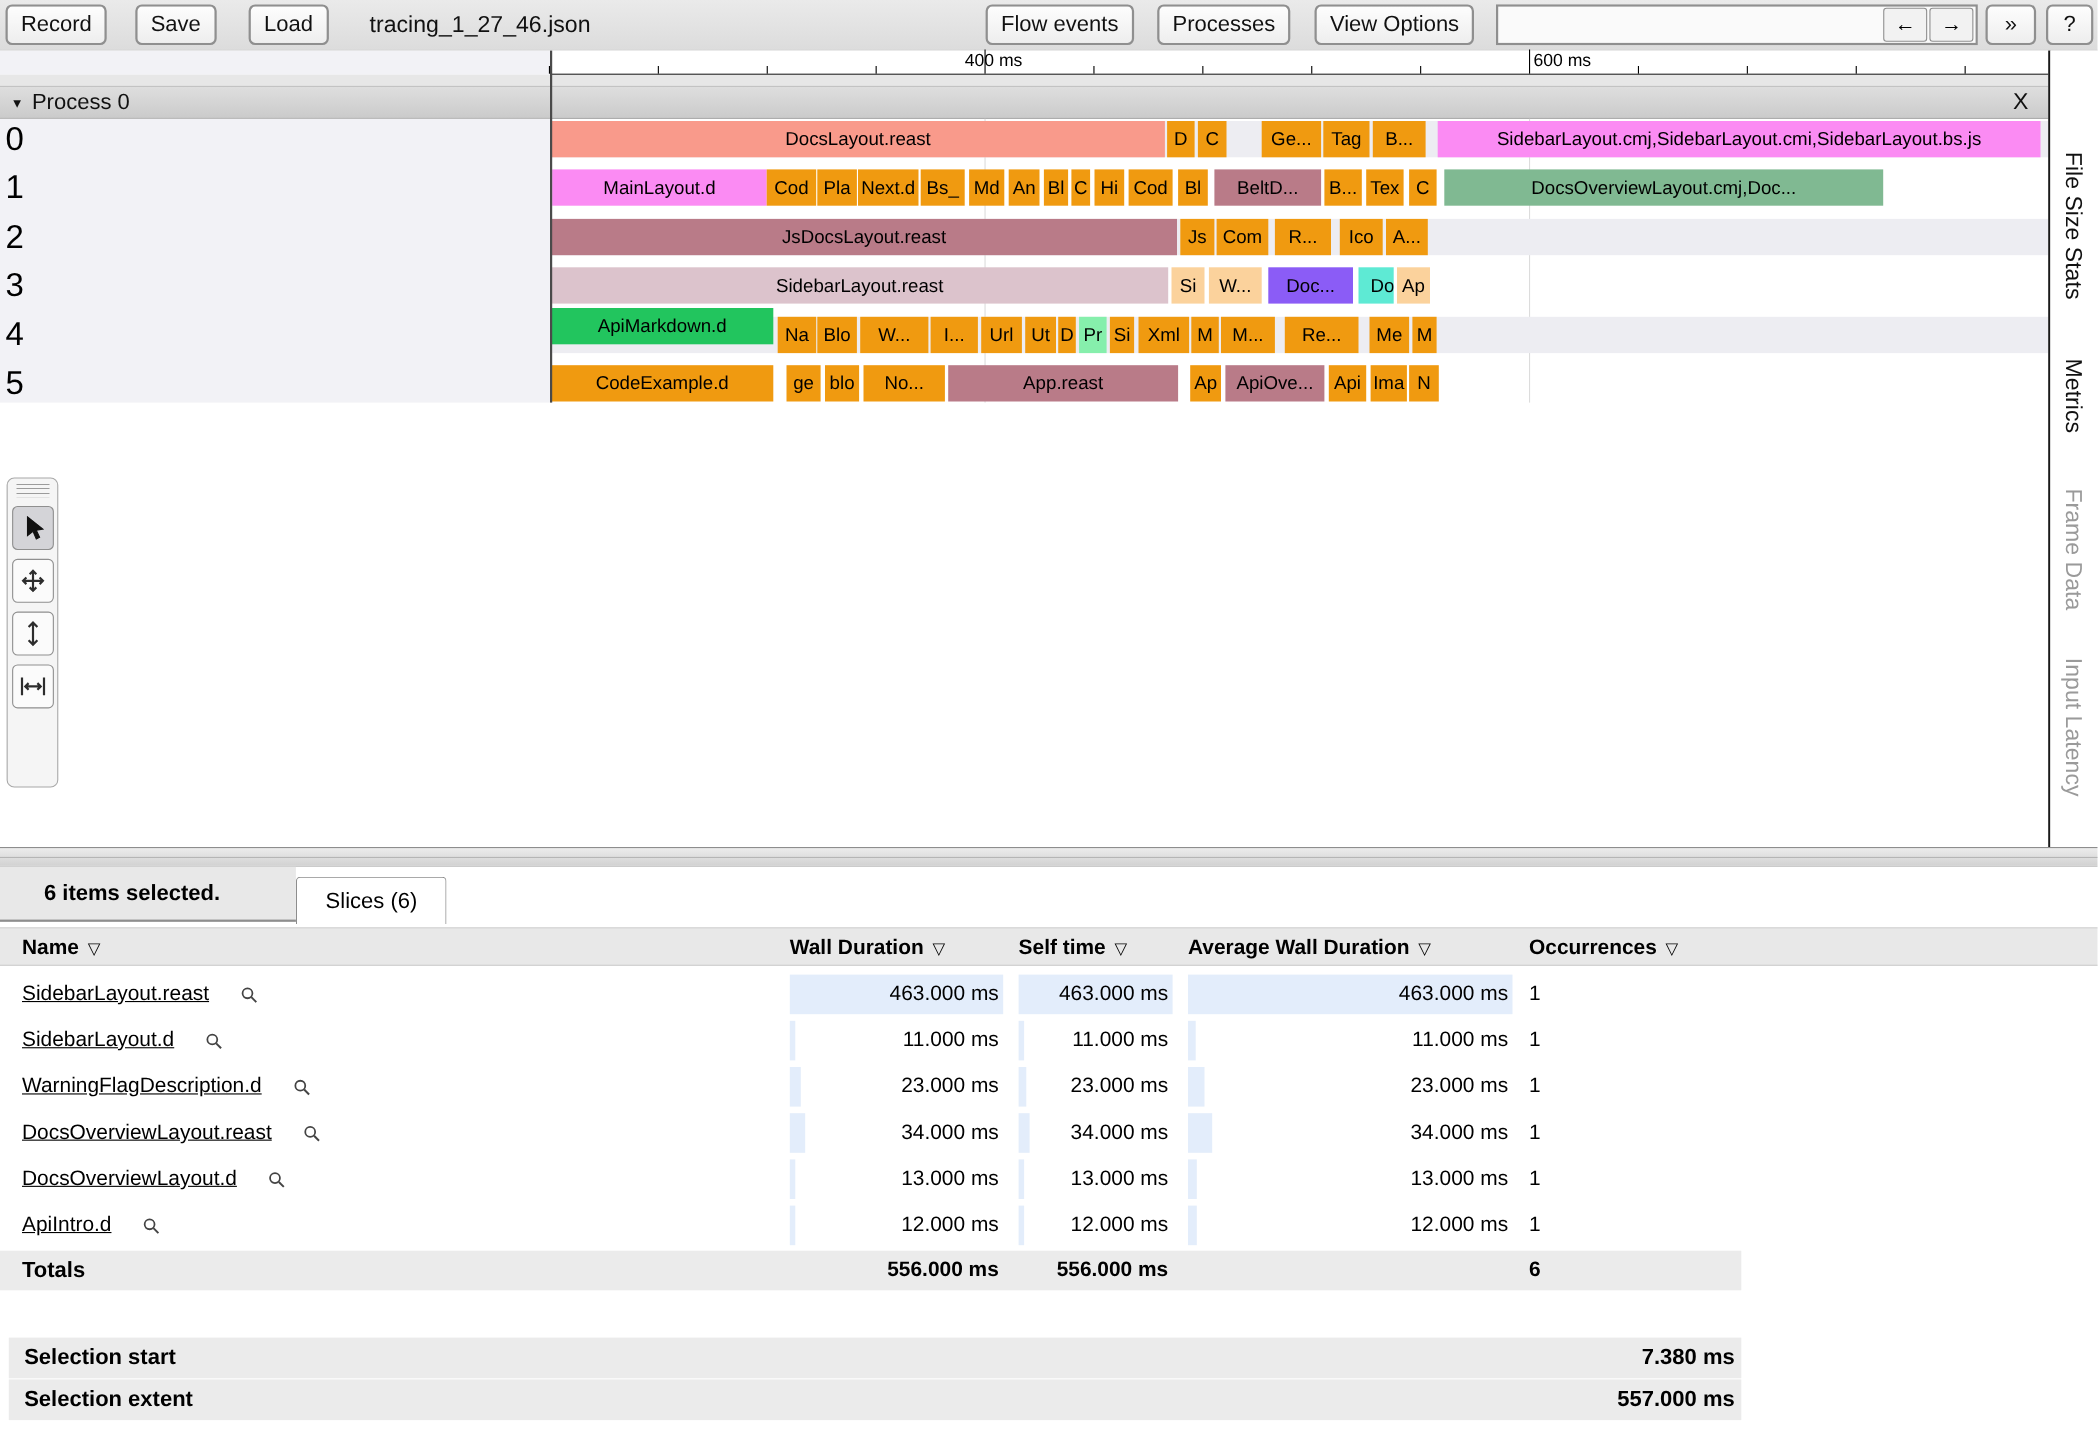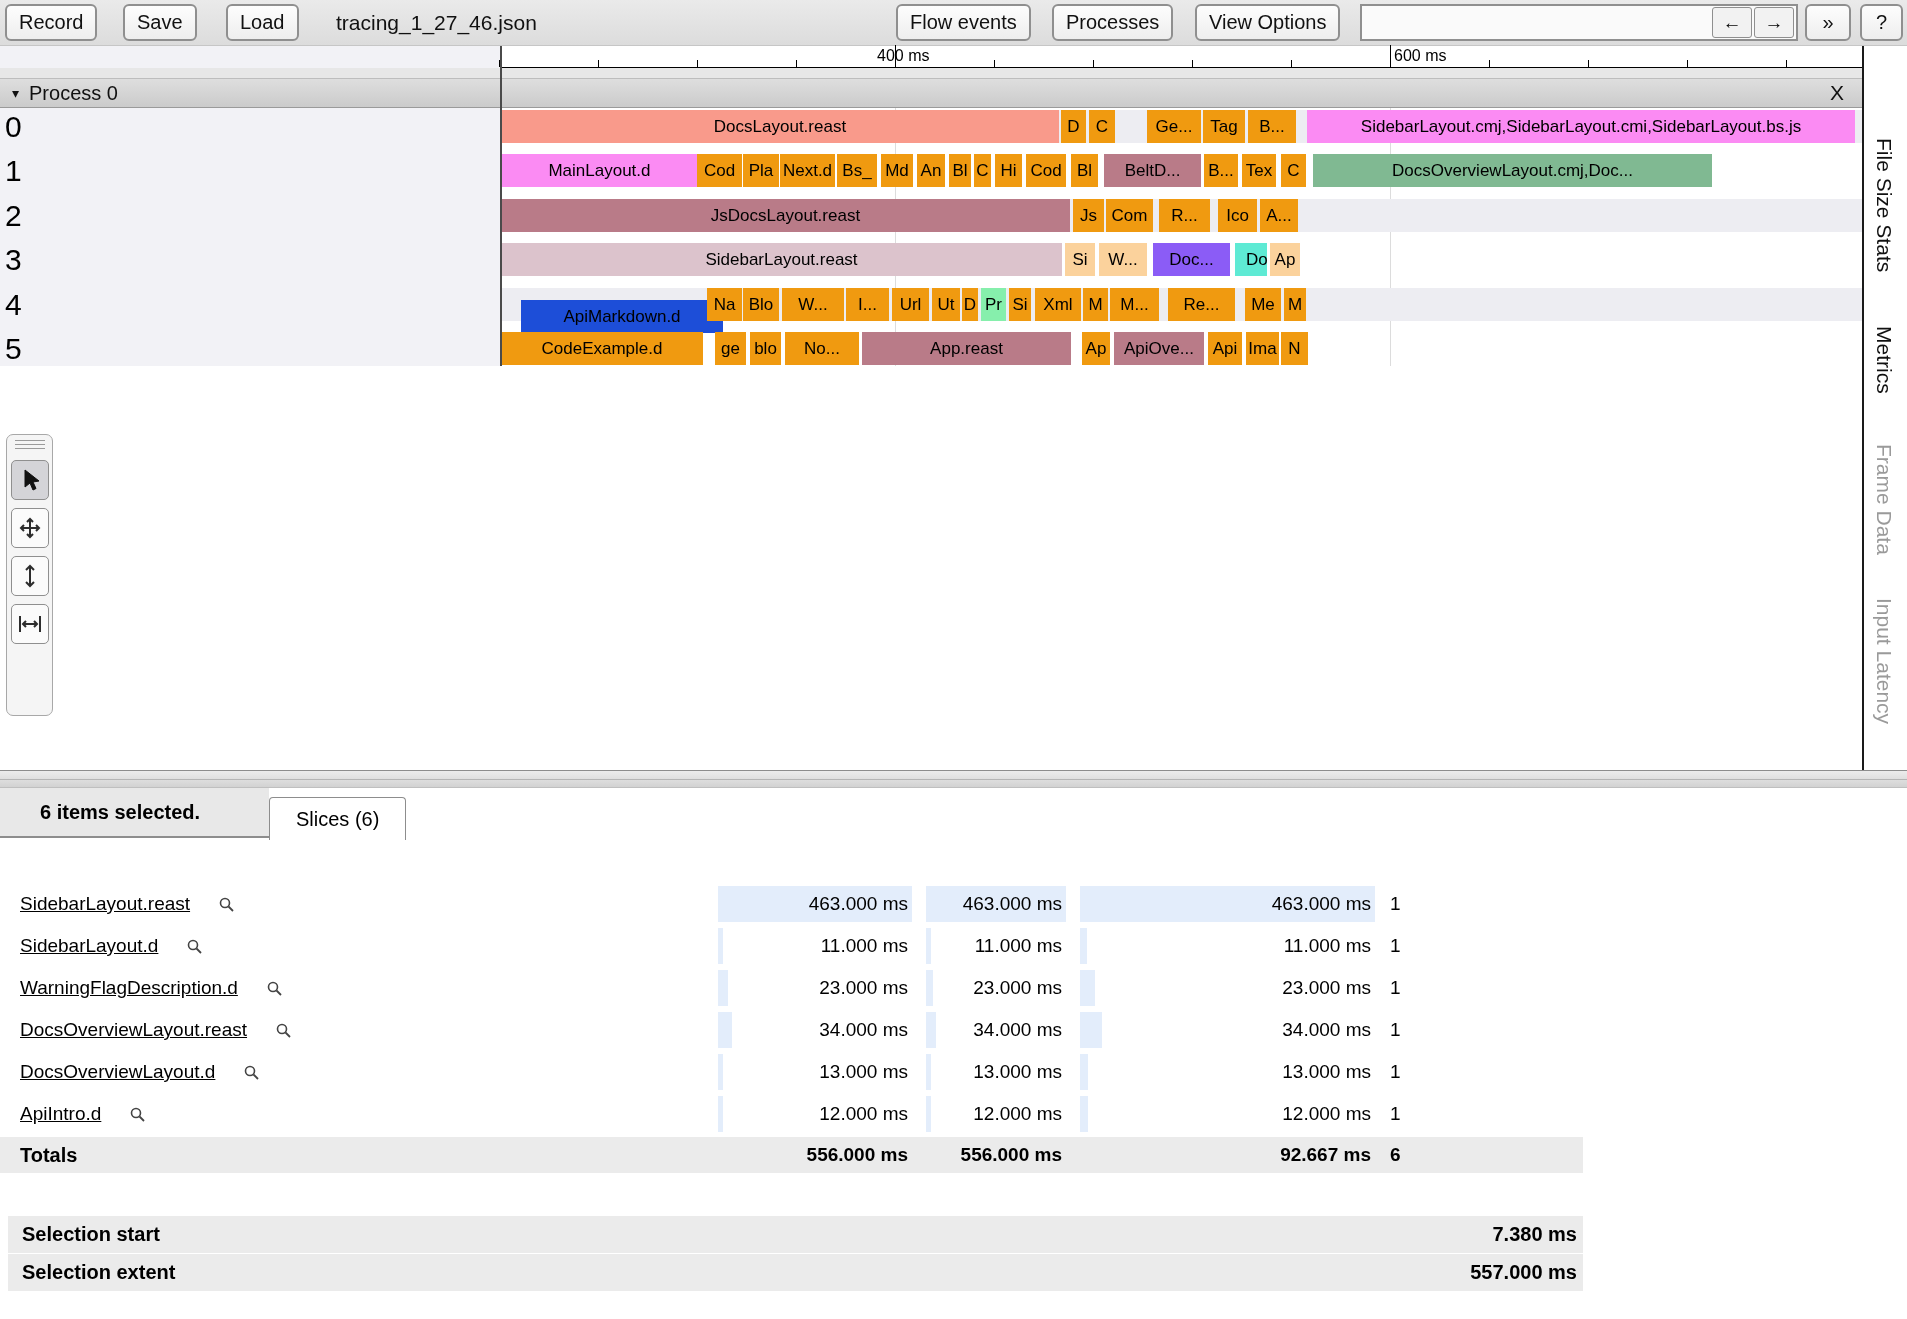--- a/index.html
+++ b/index.html
@@ -188,21 +188,21 @@
       <div class="slice" style="left: 1260px; width: 38px; top: 91px; background: rgb(240, 154, 16);">A...</div>
       <div class="tracknum" style="top: 135px;">3</div>
       <div class="slice" style="left: 501px; width: 561px; top: 135px; background: rgb(220, 195, 204);">SidebarLayout.reast</div>
       <div class="slice" style="left: 1065px; width: 30px; top: 135px; background: rgb(251, 210, 156);">Si</div>
       <div class="slice" style="left: 1099px; width: 48px; top: 135px; background: rgb(251, 210, 156);">W...</div>
       <div class="slice" style="left: 1153px; width: 77px; top: 135px; background: #8b5cf6;">Doc...</div>
       <div class="slice" style="left: 1235px; width: 32px; top: 135px; background: #5eead4; padding-left: 11px;">Do</div>
       <div class="slice" style="left: 1270px; width: 30px; top: 135px; background: rgb(251, 210, 156);">Ap</div>
       <div class="stripe" style="top: 180px;"></div>
       <div class="tracknum" style="top: 180px;">4</div>
-      <div class="slice" style="left: 501px; width: 202px; top: 192px; background: #1d4ed8; margin-left: 20px;">ApiMarkdown.d</div>
+      <div class="slice" style="left: 501px; width: 202px; top: 172px; background: #22c55e;">ApiMarkdown.d</div>
       <div class="slice" style="left: 707px; width: 35px; top: 180px; background: rgb(240, 154, 16);">Na</div>
       <div class="slice" style="left: 743px; width: 36px; top: 180px; background: rgb(240, 154, 16);">Blo</div>
       <div class="slice" style="left: 782px; width: 62px; top: 180px; background: rgb(240, 154, 16);">W...</div>
       <div class="slice" style="left: 846px; width: 43px; top: 180px; background: rgb(240, 154, 16);">I...</div>
       <div class="slice" style="left: 892px; width: 37px; top: 180px; background: rgb(240, 154, 16);">Url</div>
       <div class="slice" style="left: 932px; width: 28px; top: 180px; background: rgb(240, 154, 16);">Ut</div>
       <div class="slice" style="left: 962px; width: 16px; top: 180px; background: rgb(240, 154, 16);">D</div>
       <div class="slice" style="left: 981px; width: 25px; top: 180px; background: #86efac;">Pr</div>
       <div class="slice" style="left: 1009px; width: 22px; top: 180px; background: rgb(240, 154, 16);">Si</div>
       <div class="slice" style="left: 1035px; width: 46px; top: 180px; background: rgb(240, 154, 16);">Xml</div>
@@ -258,20 +258,27 @@
       <div class="side-tab" style="top: 552px; color: rgb(154, 154, 154);">Input Latency</div>
     </div>
 
   <div class="splitter"></div>
 
   <div class="status-strip">
     <span class="status-text">6 items selected.</span>
   </div>
   <div class="slices-tab">Slices (6)</div>
 
+  <div class="thead" id="thead">
+      <div class="thcell" style="left: 20px;">Name<span class="sortglyph">▽</span></div>
+      <div class="thcell" style="left: 718px;">Wall Duration<span class="sortglyph">▽</span></div>
+      <div class="thcell" style="left: 926px;">Self time<span class="sortglyph">▽</span></div>
+      <div class="thcell" style="left: 1080px;">Average Wall Duration<span class="sortglyph">▽</span></div>
+      <div class="thcell" style="left: 1390px;">Occurrences<span class="sortglyph">▽</span></div>
+    </div>
   <div id="tbody">
       <div class="trow" style="top: 883px;">
         <div class="rowname">
           <span class="nm">SidebarLayout.reast</span>
           <span class="mag">
             <svg width="17" height="17" viewBox="0 0 17 17">
               <circle cx="7" cy="7" r="4.5" fill="none" stroke="#444" stroke-width="1.6"></circle>
               <line x1="10.5" y1="10.5" x2="15" y2="15" stroke="#444" stroke-width="1.8"></line>
             </svg>
           </span>
@@ -373,21 +380,20 @@
         <div class="bluebar" style="left: 1080px; width: 8px;"></div>
         <div class="num" style="left: 1080px; width: 291px;">12.000 ms</div>
         <div class="occ" style="left: 1390px;">1</div>
       </div>
     </div>
 
   <div class="totals" id="totals">
     <span class="totlabel">Totals</span>
   <div class="num" style="left: 718px; width: 190px;">556.000 ms</div>
       <div class="num" style="left: 926px; width: 136px;">556.000 ms</div>
-      <div class="num" style="left: 1080px; width: 291px;">92.667 ms</div>
       <div class="occ" style="left: 1390px;">6</div>
     </div>
 
   <div id="selrows">
       <div class="selrow" style="top: 1216px;">
         <div class="sel-label">Selection start</div>
         <div class="sel-value">7.380 ms</div>
       </div>
       <div class="selrow" style="top: 1254px;">
         <div class="sel-label">Selection extent</div>

